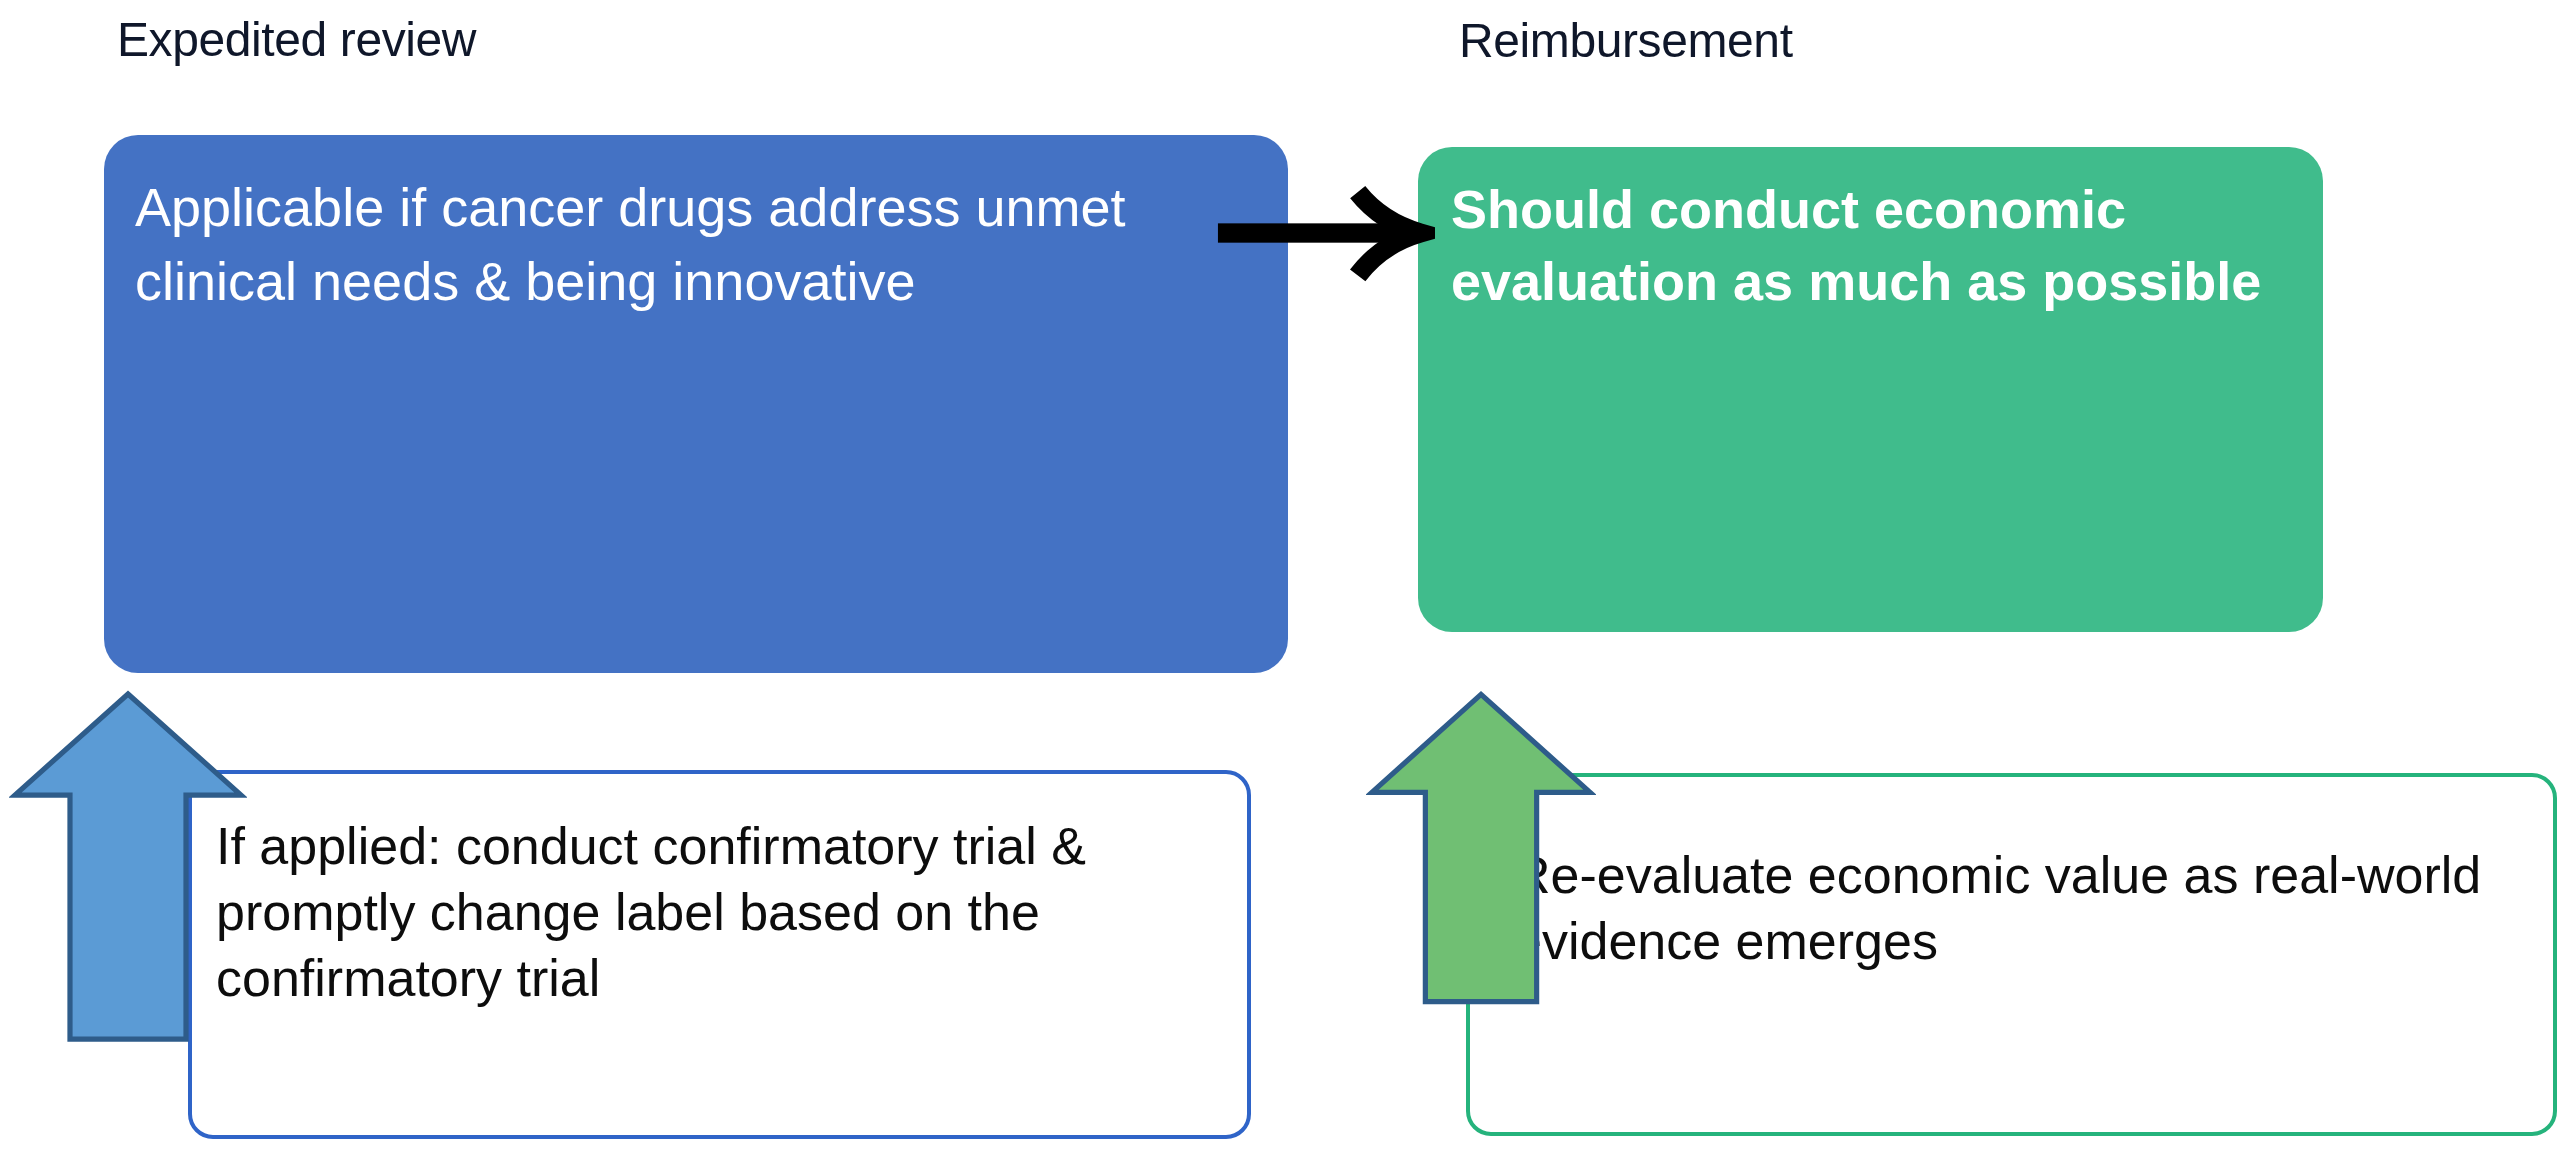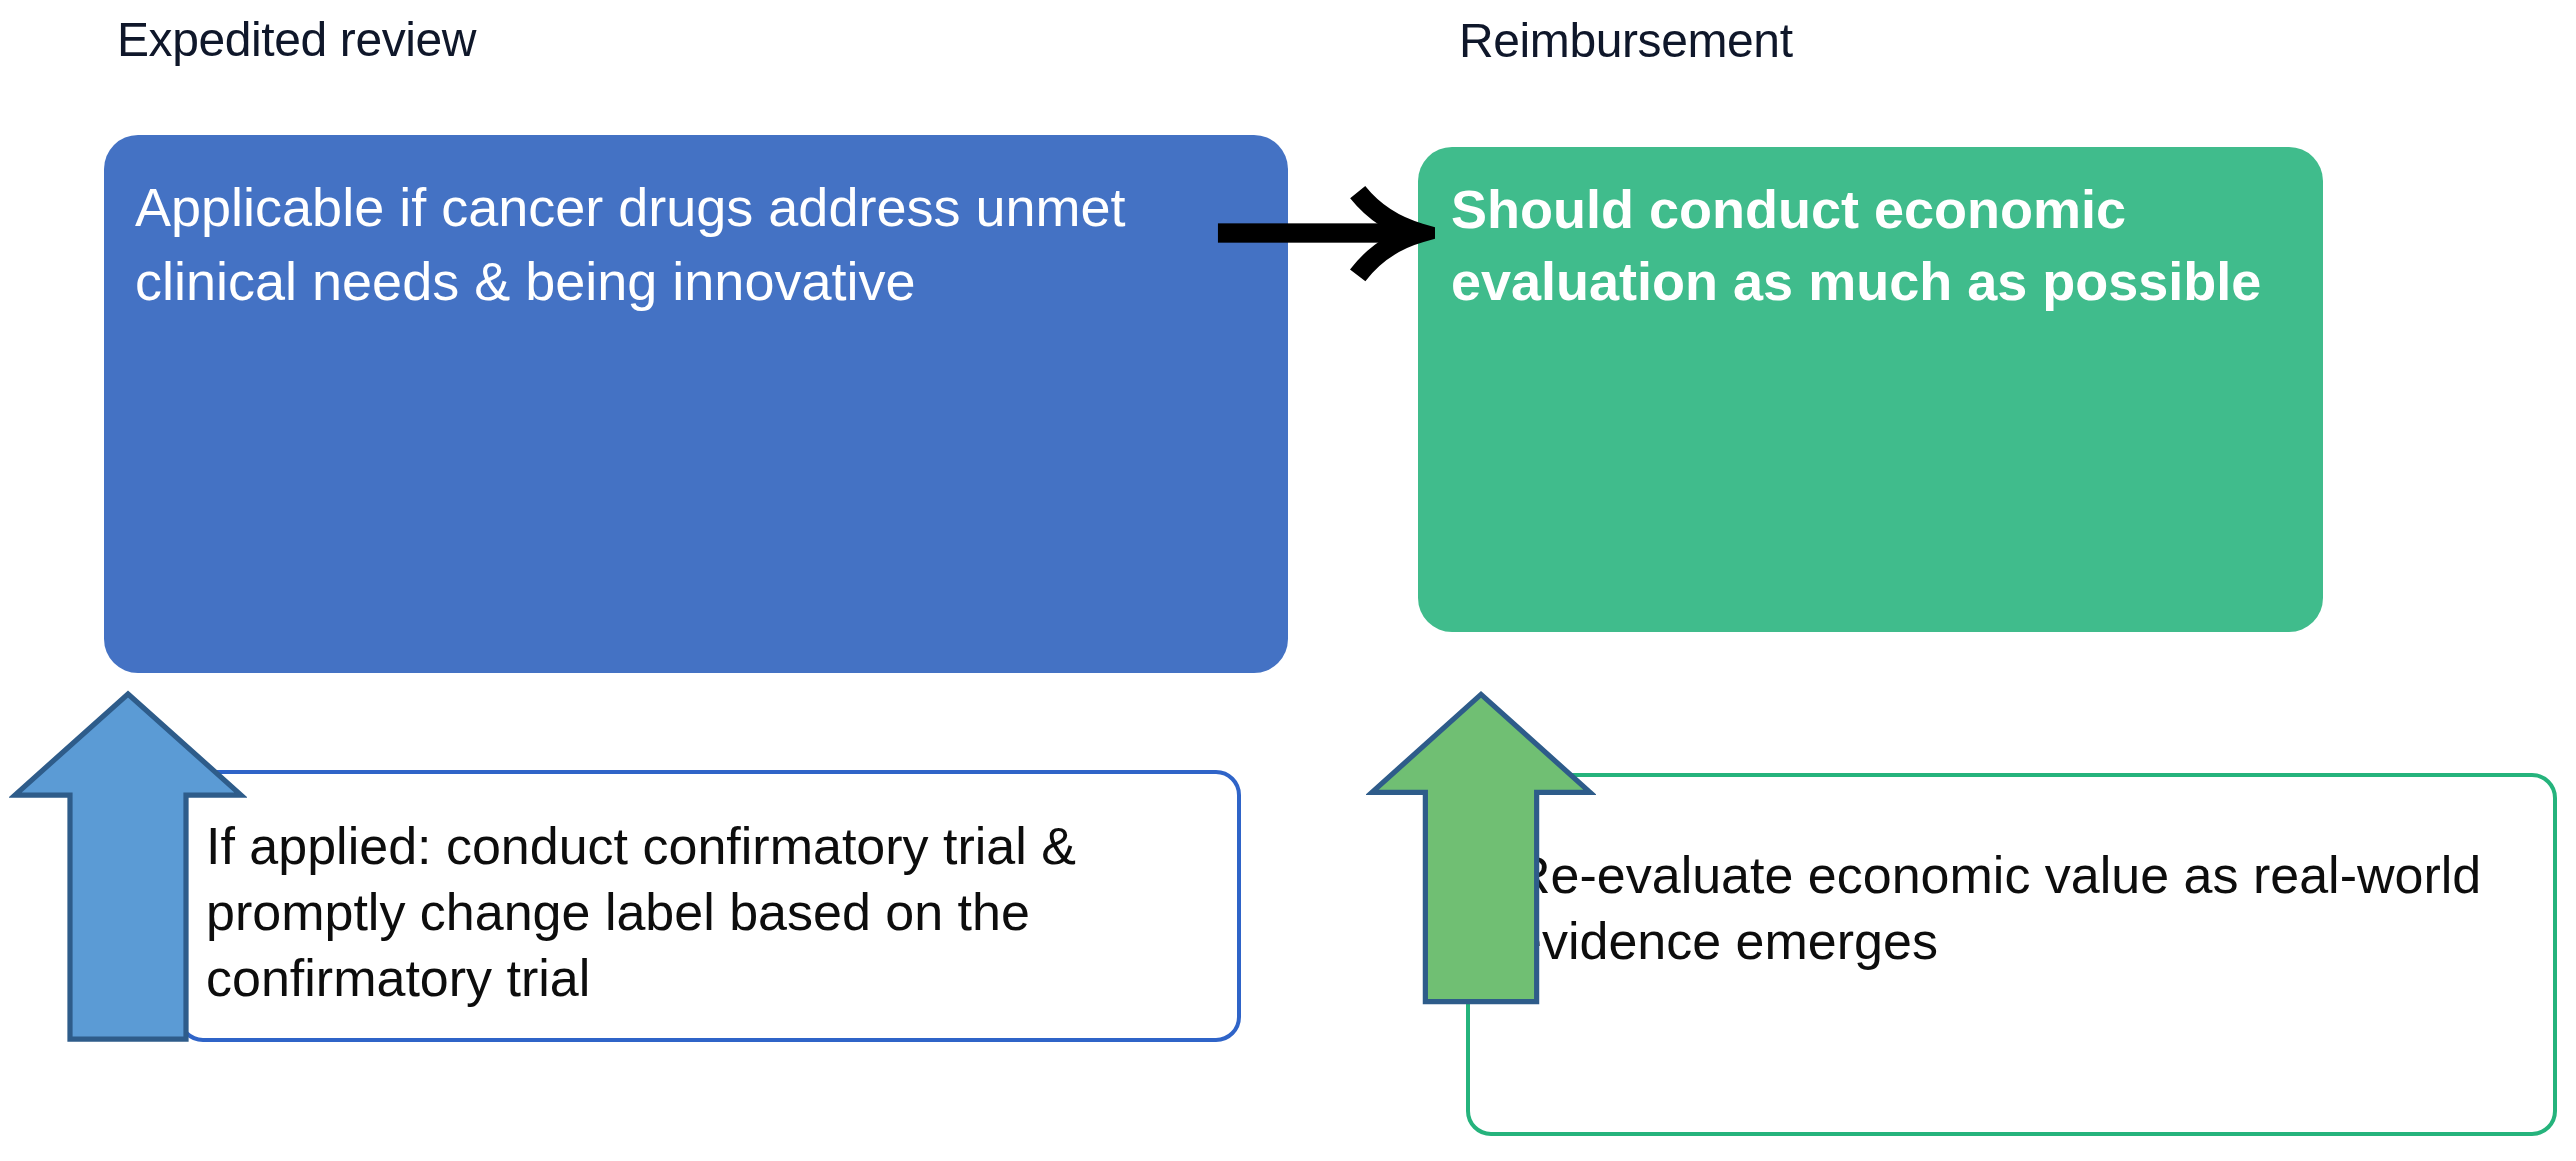--- a/index.html
+++ b/index.html
@@ -74,24 +74,24 @@
   }
 
   
   .callout {
     position: absolute;
     background: #ffffff;
     border-radius: 25px;
     box-sizing: border-box;
   }
   #callout-expedited {
-    left: 178px;
+    left: 188px;
     top: 770px;
     width: 1063px;
-    height: 272px;
+    height: 369px;
     border: 4.5px solid #2F64C8;
   }
   #callout-reimbursement {
     left: 1466px;
     top: 773px;
     width: 1091px;
     height: 363px;
     border: 4.5px solid #25B37C;
   }
   .callout-text {

